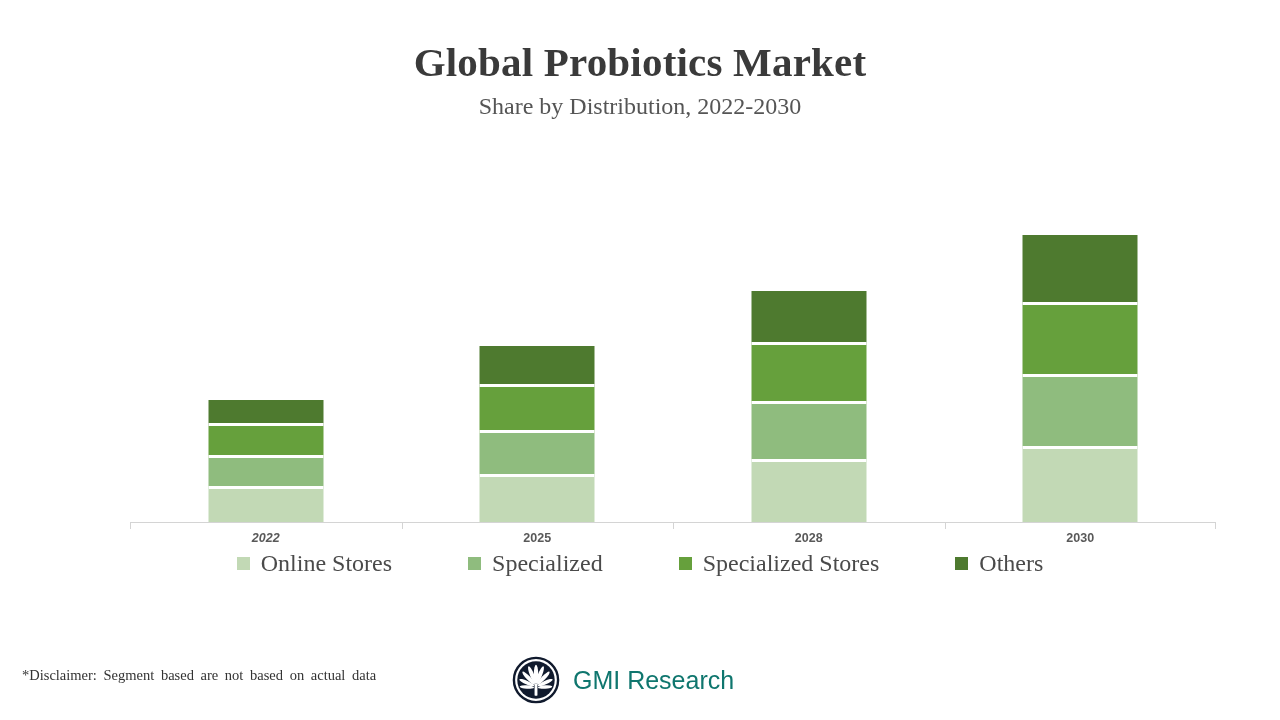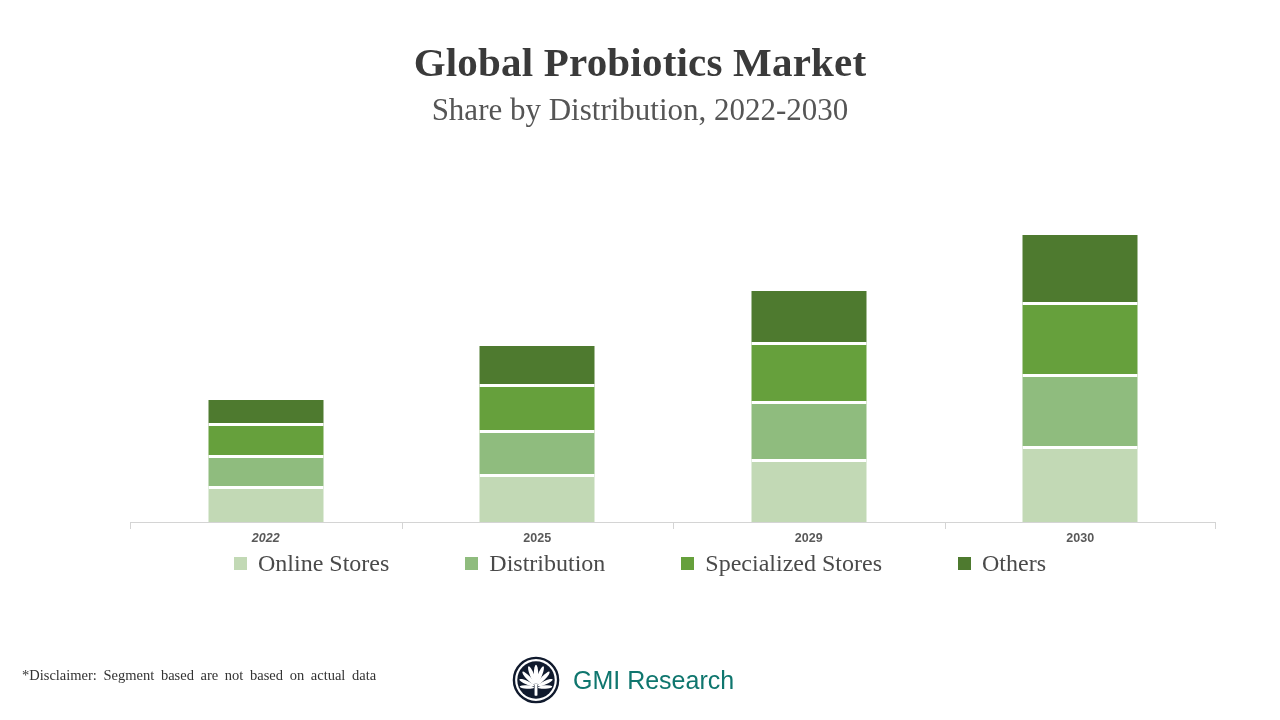--- a/index.html
+++ b/index.html
@@ -27,21 +27,21 @@
     font-family: "Liberation Serif", serif;
     font-size: 41px;
     font-weight: bold;
     color: #3a3a3a;
     letter-spacing: 0.2px;
     line-height: 1.1;
     margin: 0;
   }
   #chart-subtitle {
     font-family: "Liberation Serif", serif;
-    font-size: 31px;
+    font-size: 24px;
     font-weight: normal;
     color: #555555;
     margin: 8px 0 0 0;
     line-height: 1.1;
   }
 
   
   #plot-area {
     position: absolute;
     left: 130px;
@@ -218,32 +218,32 @@
       <div class="axis-tick" style="left: 271.5px;"></div>
       <div class="axis-tick" style="left: 543px;"></div>
       <div class="axis-tick" style="left: 814.5px;"></div>
       <div class="axis-tick" style="left: 1085px;"></div>
     </div>
 </div>
 
 <div id="x-axis-labels">
     <div class="x-label" style="left: 0px; width: 271.5px; font-style: italic;">2022</div>
     <div class="x-label" style="left: 271.5px; width: 271.5px; text-align: center;">2025</div>
-    <div class="x-label" style="left: 543px; width: 271.5px;">2029</div>
+    <div class="x-label" style="left: 543px; width: 271.5px;">2028</div>
     <div class="x-label" style="left: 814.5px; width: 271.5px;">2030</div>
   </div>
 
 <div id="legend">
     <div class="legend-item">
       <span class="legend-swatch" style="background: rgb(194, 217, 181);"></span>
       <span class="legend-label">Online Stores</span>
     </div>
     <div class="legend-item">
       <span class="legend-swatch" style="background: rgb(143, 188, 126);"></span>
-      <span class="legend-label">Distribution</span>
+      <span class="legend-label">Specialized</span>
     </div>
     <div class="legend-item">
       <span class="legend-swatch" style="background: rgb(102, 160, 60);"></span>
       <span class="legend-label">Specialized Stores</span>
     </div>
     <div class="legend-item">
       <span class="legend-swatch" style="background: rgb(78, 122, 47);"></span>
       <span class="legend-label">Others</span>
     </div>
   </div>

